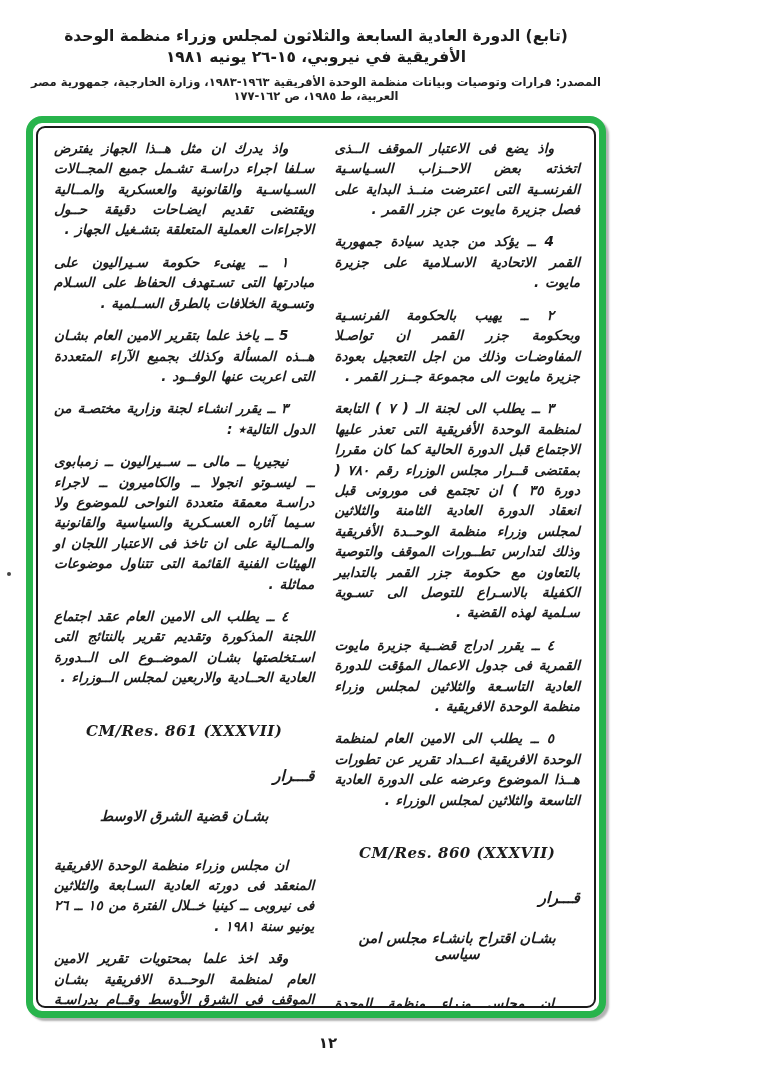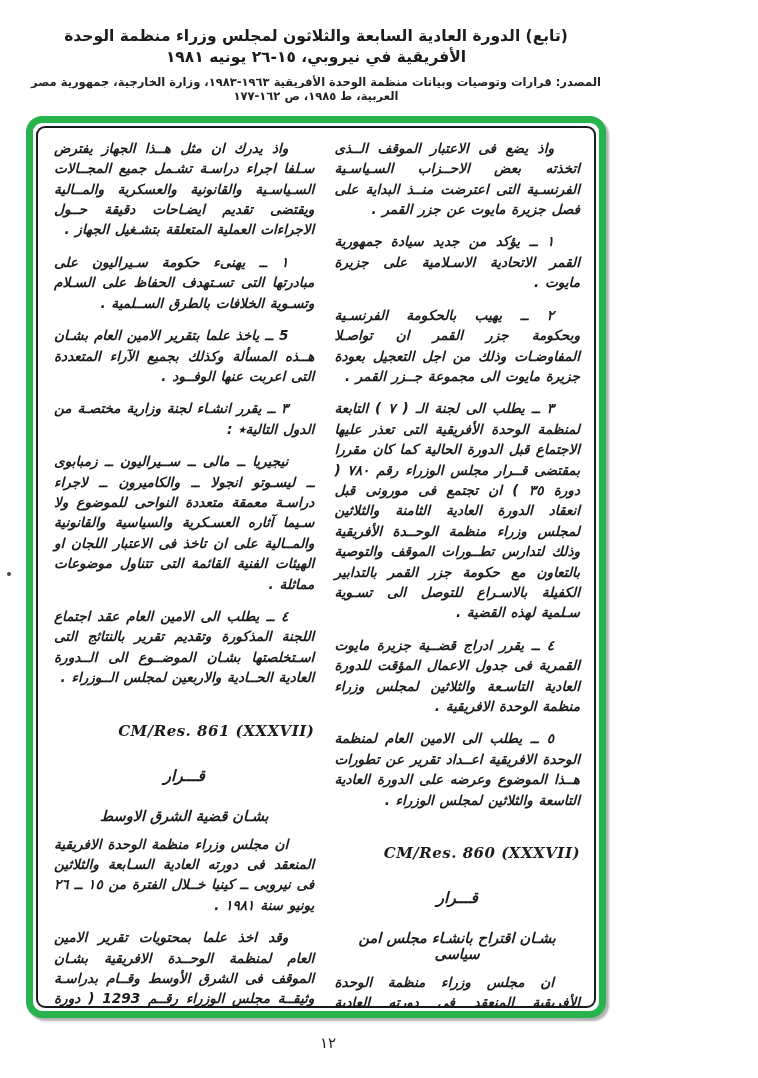--- a/index.html
+++ b/index.html
@@ -48,39 +48,39 @@
   .col{flex:1 1 0;min-width:0;direction:rtl;font-style:italic;}
   .col-left{flex:1.06 1 0;}
 
   .para{
     margin:0 0 12px 0;
     font-size:13.6px;font-weight:700;line-height:20.4px;
     text-align:justify;text-indent:26px;
     word-spacing:1px;
   }
   .res-id{
-    direction:ltr;text-align:right;
+    direction:ltr;text-align:center;
     font-family:"DejaVu Serif",serif;
     font-size:15px;font-weight:700;letter-spacing:.5px;
     margin:34px 0 0 0;
   }
   .decision-label{
-    text-align:center;font-size:15.5px;font-weight:800;
+    text-align:right;font-size:15.5px;font-weight:800;
     margin:27px 0 0 0;letter-spacing:1px;
   }
   .decision-subject{
     text-align:center;font-size:14.5px;font-weight:800;
     margin:23px 0 0 0;
   }
-  .after-subject{margin-top:10px;}
+  .after-subject{margin-top:31px;}
 
   
   .page-number{
     position:absolute;left:0;right:0;bottom:26px;
-    text-align:center;font-size:15px;font-weight:400;margin-left:24px;
+    text-align:center;font-size:15px;font-weight:700;margin-left:24px;
   }
   .stray-dot{
     position:absolute;left:7px;top:572px;width:4px;height:4px;
     background:#444;border-radius:50%;
   }
 </style>
 </head>
 <body>
 
 <div class="page">
@@ -89,21 +89,21 @@
     <div class="h1">(تابع) الدورة العادية السابعة والثلاثون لمجلس وزراء منظمة الوحدة الأفريقية في نيروبي، ١٥-٢٦ يونيه ١٩٨١</div>
     <div class="h2">المصدر: قرارات وتوصيات وبيانات منظمة الوحدة الأفريقية ١٩٦٣-١٩٨٣، وزارة الخارجية، جمهورية مصر العربية، ط ١٩٨٥، ص ١٦٢-١٧٧</div>
   </header>
 
   <div class="frame-outer">
     <div class="frame-inner">
       <div class="columns">
 
         <section class="col col-right">
           <p class="para">واذ يضع فى الاعتبار الموقف الــذى اتخذته بعض الاحــزاب السـياسـية الفرنسـية التى اعترضت منــذ البداية على فصل جزيرة مايوت عن جزر القمر .</p>
-          <p class="para">١ ــ يؤكد من جديد سيادة جمهورية القمر الاتحادية الاسـلامية على جزيرة مايوت .</p>
+          <p class="para">4 ــ يؤكد من جديد سيادة جمهورية القمر الاتحادية الاسـلامية على جزيرة مايوت .</p>
           <p class="para">٢ ــ يهيب بالحكومة الفرنسـية وبحكومة جزر القمر ان تواصـلا المفاوضـات وذلك من اجل التعجيل بعودة جزيرة مايوت الى مجموعة جــزر القمر .</p>
           <p class="para">٣ ــ يطلب الى لجنة الـ ( ٧ ) التابعة لمنظمة الوحدة الأفريقية التى تعذر عليها الاجتماع قبل الدورة الحالية كما كان مقررا بمقتضى قــرار مجلس الوزراء رقم ٧٨٠ ( دورة ٣٥ ) ان تجتمع فى مورونى قبل انعقاد الدورة العادية الثامنة والثلاثين لمجلس وزراء منظمة الوحــدة الأفريقية وذلك لتدارس تطــورات الموقف والتوصية بالتعاون مع حكومة جزر القمر بالتدابير الكفيلة بالاسـراع للتوصل الى تسـوية سـلمية لهذه القضية .</p>
           <p class="para">٤ ــ يقرر ادراج قضــية جزيرة مايوت القمرية فى جدول الاعمال المؤقت للدورة العادية التاسـعة والثلاثين لمجلس وزراء منظمة الوحدة الافريقية .</p>
           <p class="para">٥ ــ يطلب الى الامين العام لمنظمة الوحدة الافريقية اعــداد تقرير عن تطورات هــذا الموضوع وعرضه على الدورة العادية التاسعة والثلاثين لمجلس الوزراء .</p>
 
           <div class="res-id">CM/Res. 860 (XXXVII)</div>
           <div class="decision-label">قـــرار</div>
           <div class="decision-subject">بشـان اقتراح بانشـاء مجلس امن سياسى</div>
 
           <p class="para after-subject">ان مجلس وزراء منظمة الوحدة الأفريقية المنعقد فى دورته العادية السـابعة والثلاثين فى نيروبى ــ كينيا خــلال الفترة من ١٥ ــ ٢٦ يونيو سنة ١٩٨١ .</p>

